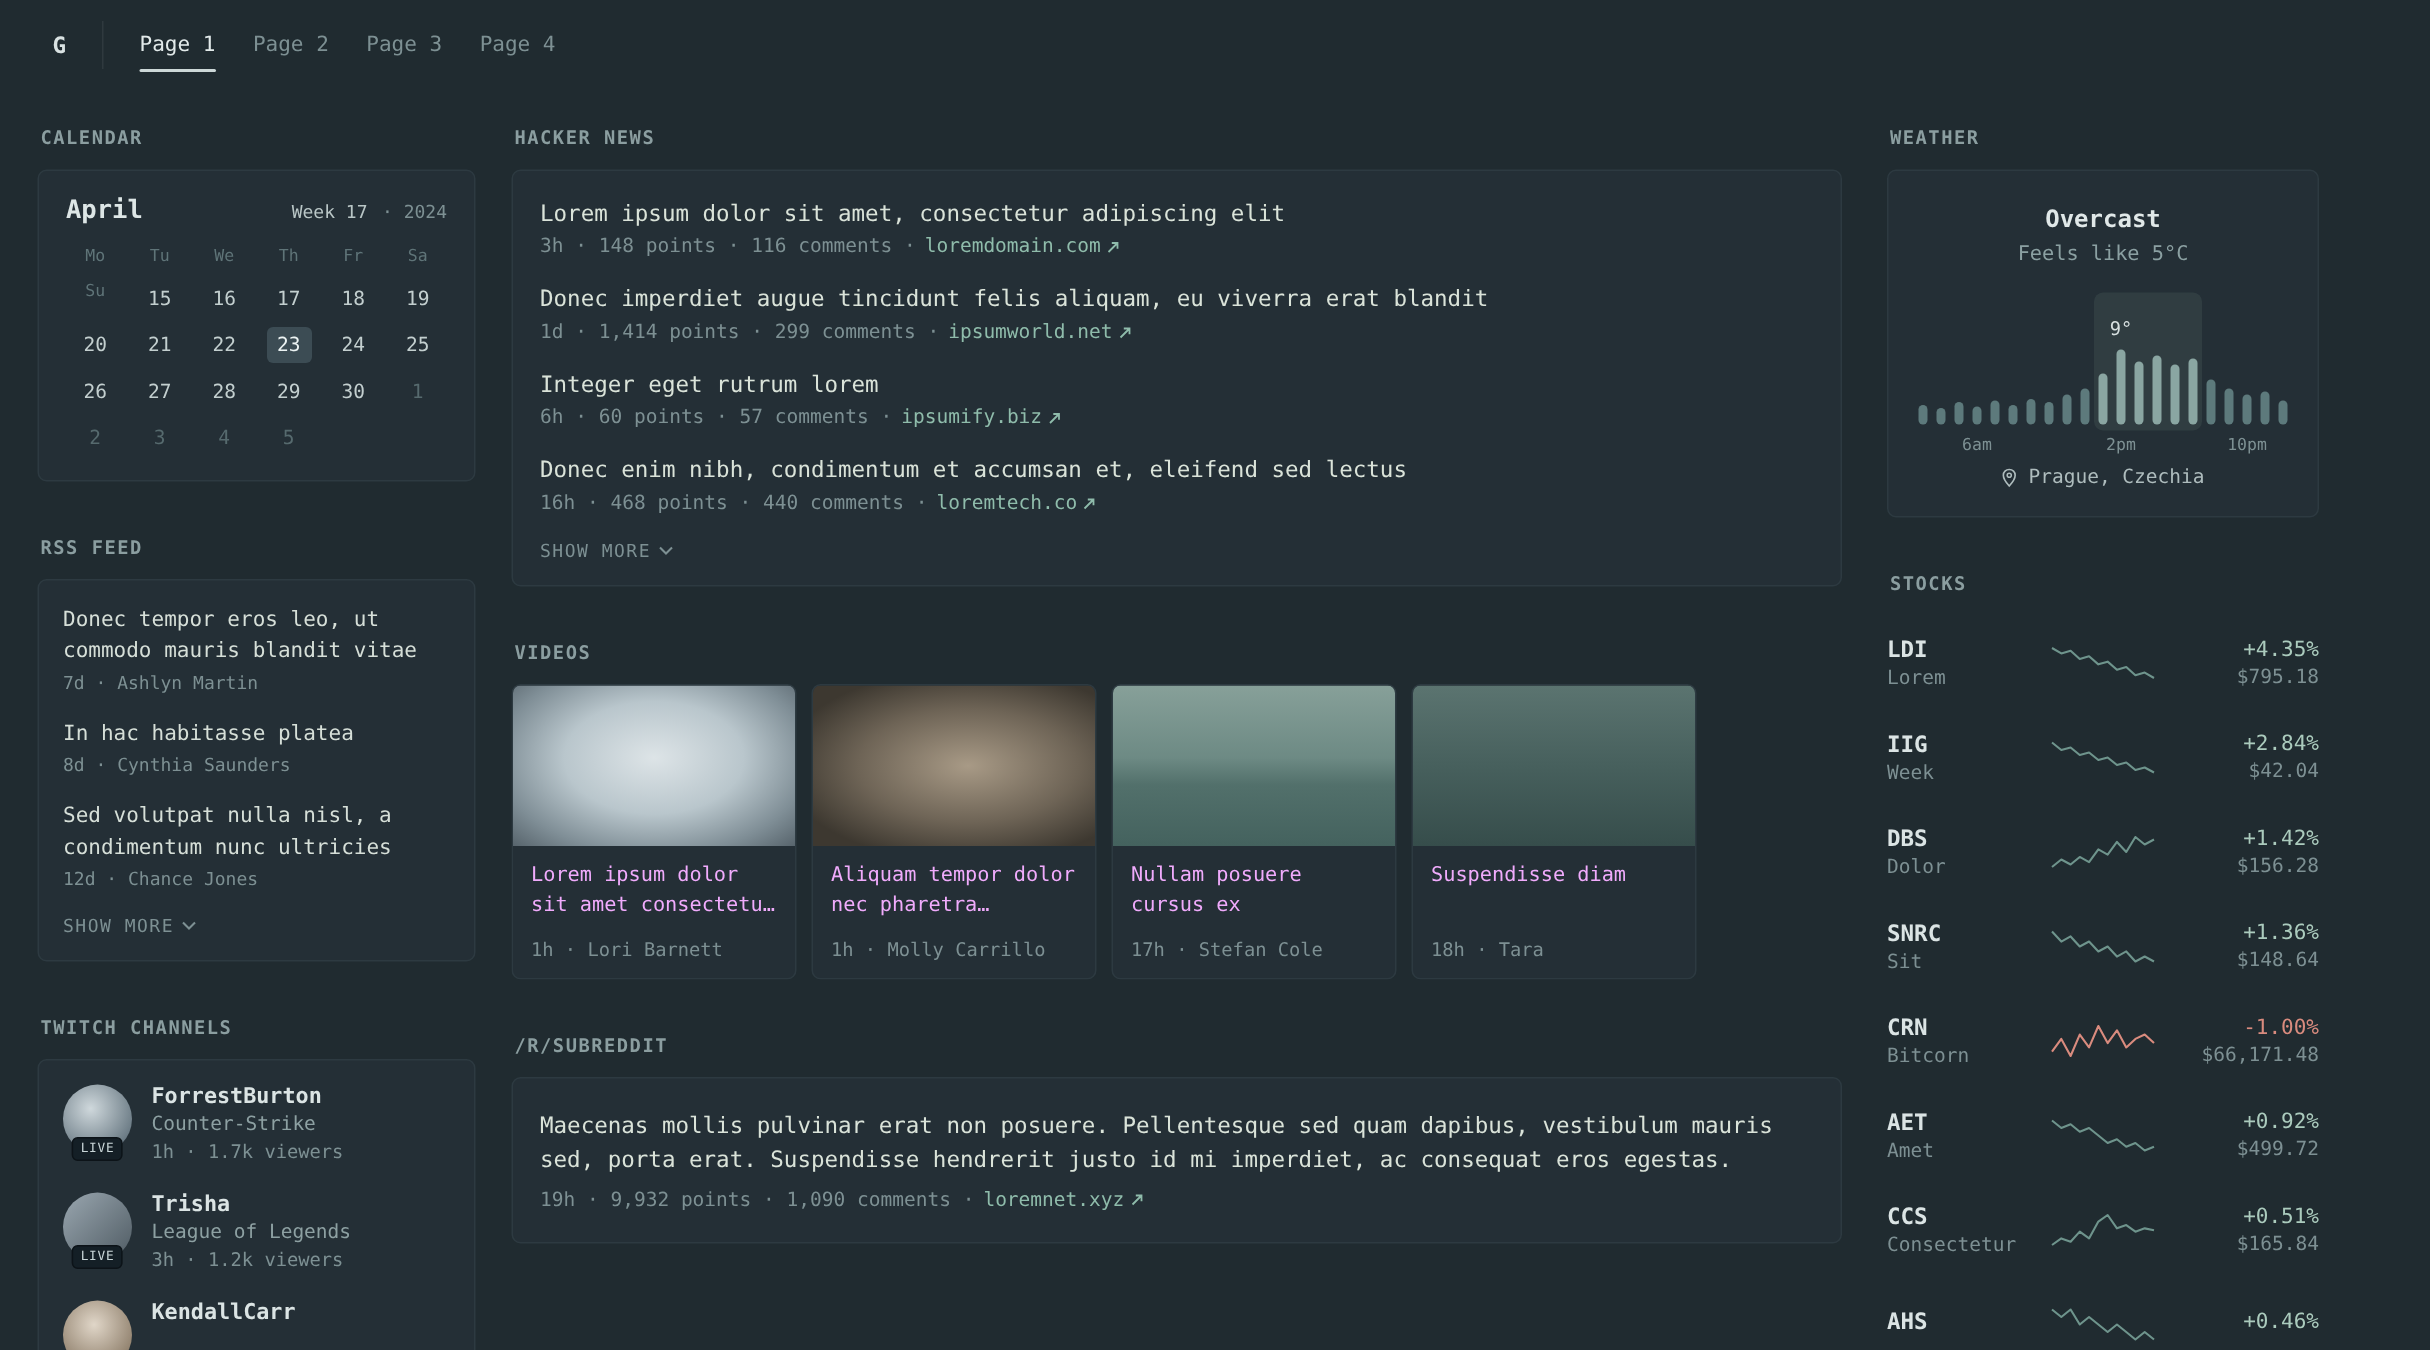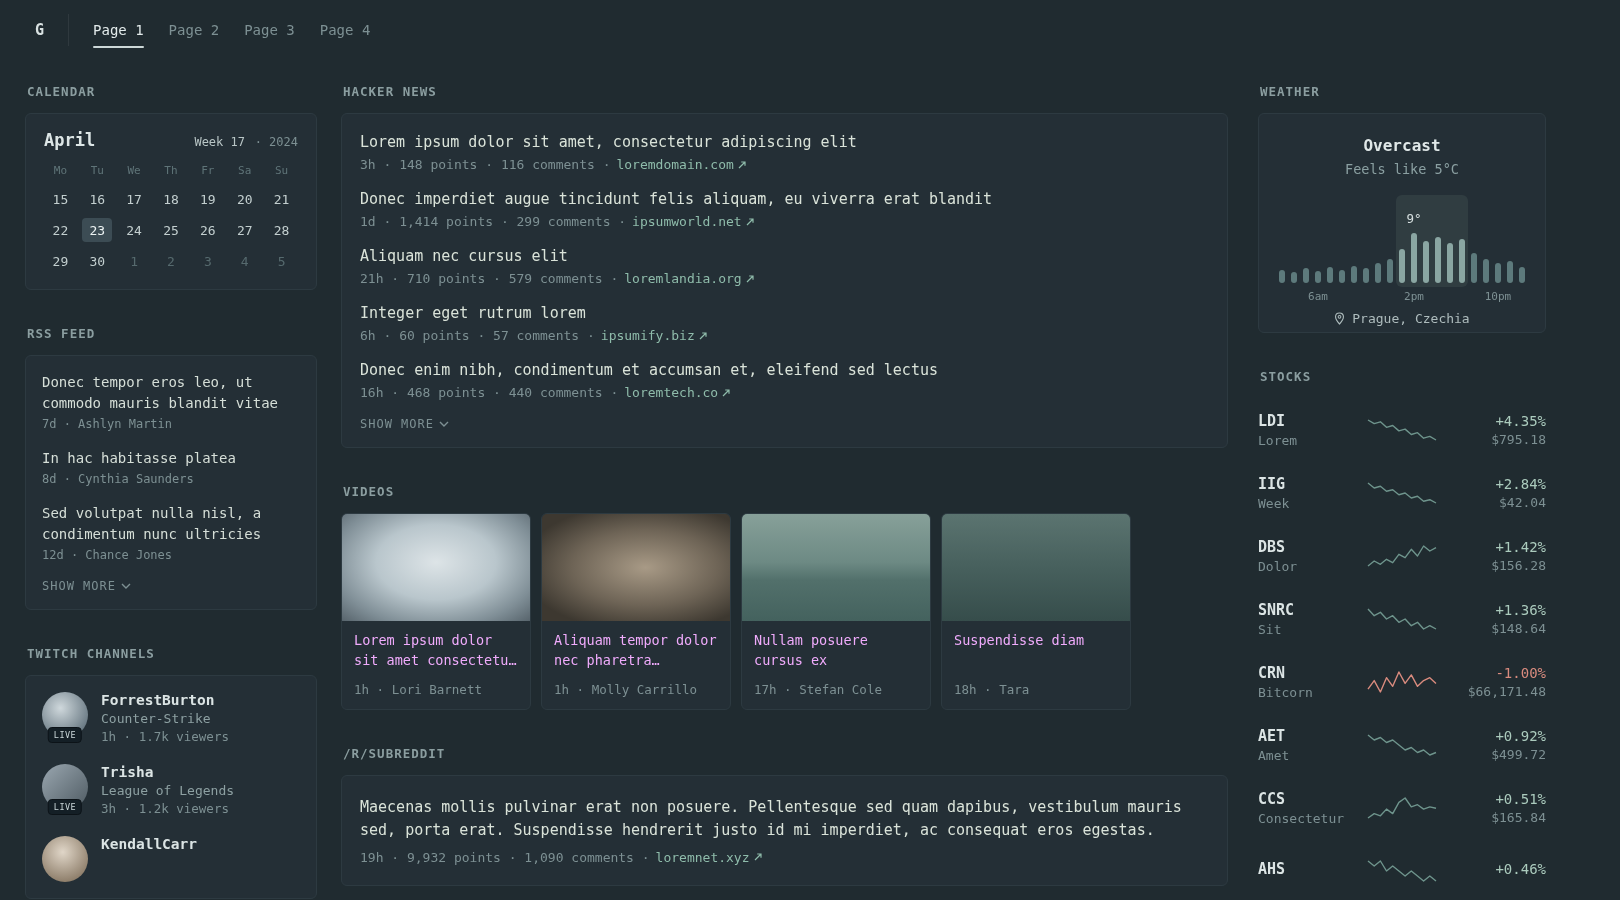--- a/index.html
+++ b/index.html
@@ -36,21 +36,21 @@
   .col-mid{width:887px;flex:0 0 887px;margin-right:6px;}
   .col-right{width:288px;flex:0 0 288px;}
   .widget{margin-bottom:36px;}
   .sec{font-size:12.5px;font-weight:700;letter-spacing:1px;color:#8b9ea0;margin:0 0 14px 2px;text-transform:uppercase;}
   .card{background:var(--card);border:1px solid var(--card_border);border-radius:6px;padding:16px;}
   
   .cal-head{display:flex;justify-content:space-between;align-items:baseline;margin-bottom:14px;padding:0 2px;}
   .cal-month{font-size:17px;font-weight:700;color:#dde6e6;}
   .cal-week{font-size:12px;color:#b9c6c6;}
   .cal-year{font-size:12px;color:var(--muted);text-align:right;}
-  .cal-grid{display:grid;grid-template-columns:repeat(7,1fr);row-gap:7px;}
+  .cal-grid{display:grid;grid-template-columns:repeat(6,1fr);row-gap:7px;}
   .dow{font-size:11px;color:var(--dim);text-align:center;margin-bottom:3px;}
   .day{font-size:13px;color:var(--text_soft);width:30px;height:24px;margin:0 auto;
        display:flex;align-items:center;justify-content:center;border-radius:4px;cursor:default;}
   .day.sel{background:#3c4c54;color:#ecf3f3;}
   .day.dim{color:#566a6e;}
   
   .rss-item{margin-bottom:17px;}
   .rss-item:last-of-type{margin-bottom:14px;}
   .rss-title{font-size:14px;line-height:1.5;color:#d6dfd8;cursor:pointer;}
   .rss-meta{font-size:12px;color:var(--muted);margin-top:3px;}
@@ -87,21 +87,21 @@
   .t3{background:linear-gradient(180deg,#93a7a6 0%,#b7c3bd 36%,#4e6a68 44%,#31504f 72%,#2a4646 100%);}
   .t4{background:linear-gradient(180deg,#87a099 0%,#6d8a84 45%,#52706b 62%,#44625e 100%);}
   .t5{background:linear-gradient(180deg,#5b7470 0%,#47605d 50%,#364d4b 100%);}
   .v-title{font-size:13.5px;line-height:1.45;color:#f0abfc;padding:10px 12px 4px;}
   .v-meta{font-size:12.5px;color:var(--muted);padding:0 12px 12px;margin-top:auto;}
   
   .sub-card{padding:20px 18px;}
   .sub-title{font-size:15px;line-height:1.55;color:#dae3d9;cursor:pointer;}
   .sub-meta{font-size:13px;color:var(--muted);margin-top:7px;display:flex;align-items:center;gap:6px;}
   
-  .w-card{text-align:center;padding:22px 20px 6px;}
+  .w-card{text-align:center;padding:22px 20px 18px;}
   .w-cond{font-size:16px;font-weight:700;color:#e0e8e8;}
   .w-feels{font-size:13.5px;color:#8ba0a2;margin-top:6px;}
   .w-chart{position:relative;width:246px;height:80px;margin:26px auto 28px;}
   .wbar{position:absolute;bottom:0;width:6px;border-radius:3px;background:#5d7a7c;}
   .wbar.bright{background:#8aa6a2;}
   .wband{position:absolute;top:-8px;bottom:-4px;background:rgba(190,224,205,0.08);border-radius:6px;}
   .wlabel{position:absolute;transform:translateX(-50%);font-size:12.5px;color:#d7e0e0;}
   .wtime{position:absolute;top:calc(100% + 7px);transform:translateX(-50%);font-size:11px;color:var(--muted);}
   .w-loc{display:flex;align-items:center;justify-content:center;gap:7px;font-size:13px;color:#aebcbd;margin-top:24px;}
   .w-loc svg{stroke:#aebcbd;}
@@ -265,32 +265,20 @@
               <span>1d · 1,414 points · 299 comments ·</span>
               <span class="domain">
                 <span>ipsumworld.net</span>
                 <svg width="8" height="8" viewBox="0 0 8 8" fill="none">
                     <path d="M1 7L7 1M3.2 1H7v3.8" stroke-width="1.2"></path>
                   </svg>
               </span>
             </div>
           </div>
 
-          <div class="hn-item">
-            <div class="hn-title">Aliquam nec cursus elit</div>
-            <div class="hn-meta">
-              <span>21h · 710 points · 579 comments ·</span>
-              <span class="domain">
-                <span>loremlandia.org</span>
-                <svg width="8" height="8" viewBox="0 0 8 8" fill="none">
-                    <path d="M1 7L7 1M3.2 1H7v3.8" stroke-width="1.2"></path>
-                  </svg>
-              </span>
-            </div>
-          </div>
 
           <div class="hn-item">
             <div class="hn-title">Integer eget rutrum lorem</div>
             <div class="hn-meta">
               <span>6h · 60 points · 57 comments ·</span>
               <span class="domain">
                 <span>ipsumify.biz</span>
                 <svg width="8" height="8" viewBox="0 0 8 8" fill="none">
                     <path d="M1 7L7 1M3.2 1H7v3.8" stroke-width="1.2"></path>
                   </svg>

